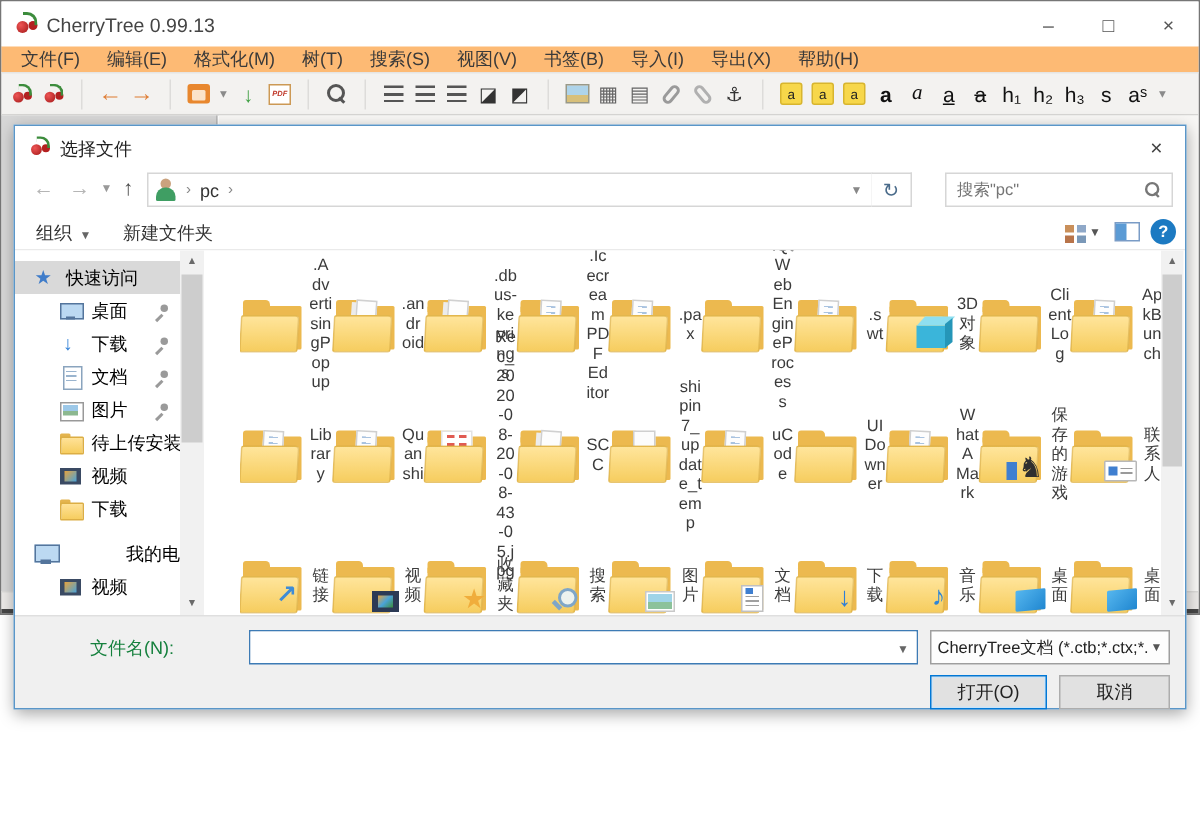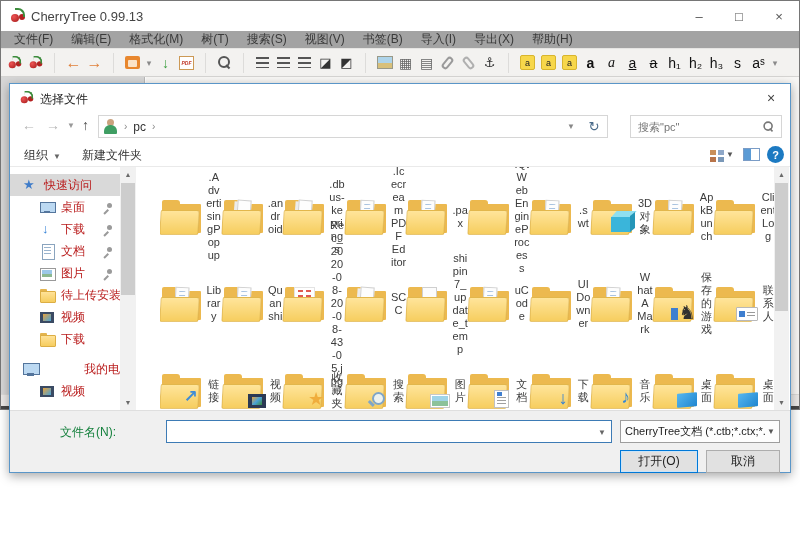--- a/index.html
+++ b/index.html
@@ -17,21 +17,21 @@
   
   .cherry { position:relative; width:16px; height:15px; display:inline-block; }
   .cherry::before { content:""; position:absolute; left:1px; top:6px; width:8px; height:8px;
        background:radial-gradient(circle at 35% 35%, #e55, #a31818); border-radius:50%;
        box-shadow:7px -1px 0 -1px #b42020; }
   .cherry::after { content:""; position:absolute; left:5px; top:0px; width:8px; height:7px;
        border-top:2px solid #3c8c3c; border-right:2px solid #3c8c3c; border-radius:0 7px 0 0; }
   .titlebar .cherry { position:absolute; left:9px; top:7px; }
 
   
-  .menubar { position:absolute; left:0; top:30px; right:0; height:17px; background:#a3a3a3;
+  .menubar { position:absolute; left:0; top:30px; right:0; height:17px; background:#fdba74;
              display:flex; align-items:center; padding-left:4px; }
   .menu-item { padding:0 9px; font-size:12px; color:#3a3a3a; }
 
   
   .toolbar { position:absolute; left:0; top:47px; right:0; height:29px; background:#f3f2f0;
              border-top:1px solid #e6e5e3; border-bottom:1px solid #d6d5d3;
              display:flex; align-items:center; padding-left:3px; }
   .tb-sep { width:9px; height:20px; border-right:1px solid #dddcda; margin-right:8px; }
   .tbi { width:21px; height:24px; display:flex; align-items:center; justify-content:center;
          font-size:13px; color:#444; flex:none; }
@@ -127,21 +127,21 @@
              background:#1c7ac2; color:#fff; font-size:11px; font-weight:bold; display:flex;
              align-items:center; justify-content:center; }
 
   
   .dlg-body { position:absolute; left:0; top:83px; right:0; height:243px; background:#fff; }
   .sb { position:absolute; left:0; top:0; bottom:0; width:110px; padding-top:5px; overflow:hidden; }
   .sb-row { height:22px; display:flex; align-items:center; padding-left:30px; position:relative; }
   .sb-section { padding-left:13px; margin-top:2px; }
   .sb-section.sel { background:#d9d9d9; }
   .sb-gap { margin-top:8px;gap:40px; }
-  .sb-label { font-size:12px; color:#b91c1c; margin-left:6px; white-space:nowrap; }
+  .sb-label { font-size:12px; color:#000000; margin-left:6px; white-space:nowrap; }
   .si { width:15px; height:15px; flex:none; position:relative; display:inline-block; }
   .si-star::before { content:"★"; position:absolute; left:0; top:-1px; font-size:13px; color:#3f7cc9; }
   .si-desktop::before { content:""; position:absolute; left:0; top:2px; width:14px; height:9px;
         background:#bcd9f2; border:1px solid #54759c; }
   .si-desktop::after { content:""; position:absolute; left:4px; top:11px; width:6px; height:2px; background:#54759c; }
   .si-download::before { content:"↓"; position:absolute; left:2px; top:-1px; font-size:13px; font-weight:bold; color:#2f7fd6; }
   .si-document::before { content:""; position:absolute; left:2px; top:0; width:11px; height:14px;
         background:#fff; border:1px solid #8aa4be; }
   .si-document::after { content:""; position:absolute; left:4px; top:3px; width:7px; height:8px;
         background:repeating-linear-gradient(180deg,#9ab4ce 0 1px,transparent 1px 3px); }
@@ -509,35 +509,35 @@
           <div class="file-cell">
             <div class="gfolder v-3d">
               <i class="tab"></i>
               <i class="back"></i>
               <i class="front"></i>
               <i class="ovf"></i>
             </div>
             <div class="file-label">3D 对象</div>
           </div>
           <div class="file-cell">
+            <div class="gfolder v-plain">
+              <i class="tab"></i>
+              <i class="back"></i>
+              <i class="front"></i>
+            </div>
+            <div class="file-label">ClientLog</div>
+          </div>
+          <div class="file-cell">
             <div class="gfolder v-doc">
               <i class="tab"></i>
               <i class="back"></i>
               <i class="ov"></i>
               <i class="front"></i>
             </div>
             <div class="file-label">ApkBunch</div>
-          </div>
-          <div class="file-cell">
-            <div class="gfolder v-plain">
-              <i class="tab"></i>
-              <i class="back"></i>
-              <i class="front"></i>
-            </div>
-            <div class="file-label">ClientLog</div>
           </div>
           <div class="file-cell">
             <div class="gfolder v-doc">
               <i class="tab"></i>
               <i class="back"></i>
               <i class="ov"></i>
               <i class="front"></i>
             </div>
             <div class="file-label">Library</div>
           </div>

